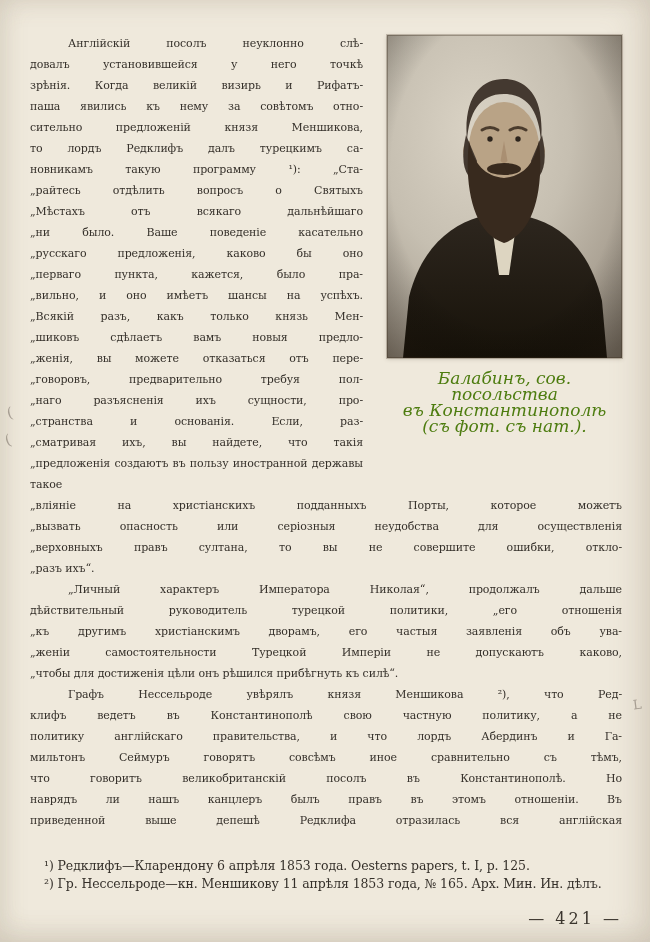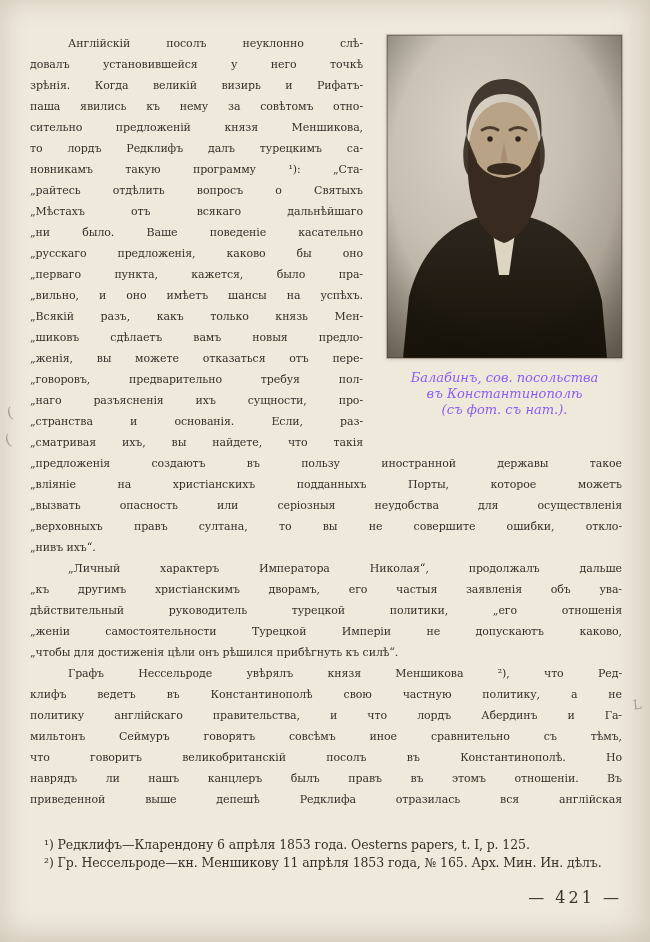--- a/index.html
+++ b/index.html
@@ -19,21 +19,21 @@
     letter-spacing: -0.1px;
     text-align: justify; text-align-last: justify;
   }
   .tline.lastline { text-align-last: left; }
   .tline.indent { text-indent: 38px; }
 
   
   figure.portrait { float: right; width: 235px; margin: 2px 0 28px 24px; }
   .photo { width: 235px; height: 323px; box-shadow: 0 0 0 1px rgba(70,55,40,.25), 0 1px 4px rgba(70,55,40,.25); }
   .photo svg { display: block; width: 100%; height: 100%; }
-  figcaption { margin-top: 12px; font-style: italic; font-size: 13px; line-height: 16px; text-align: center; color: #8b5cf6; }
+  figcaption { margin-top: 12px; font-style: italic; font-size: 17px; line-height: 16px; text-align: center; color: #4d7c0f; }
 
   .footnotes { clear: both; margin-top: 26px; }
   .footnote { font-size: 12.5px; line-height: 18px; text-indent: 14px; letter-spacing: -0.1px; }
 
   .page-number { text-align: right; margin-top: 16px; font-size: 16px; letter-spacing: 3px; color: #3a342d; }
 
   
   .margin-mark { position: absolute; color: #6b6258; opacity: .5; font-size: 15px; }
   .margin-mark.m1 { left: 7px;  top: 404px; transform: rotate(-14deg); }
   .margin-mark.m2 { left: 5px;  top: 431px; transform: rotate(-18deg); }
@@ -122,24 +122,24 @@
       <div class="tline">„шиковъ сдѣлаетъ вамъ новыя предло-</div>
       <div class="tline">„женія, вы можете отказаться отъ пере-</div>
       <div class="tline">„говоровъ, предварительно требуя пол-</div>
       <div class="tline">„наго разъясненія ихъ сущности, про-</div>
       <div class="tline">„странства и основанія. Если, раз-</div>
       <div class="tline">„сматривая ихъ, вы найдете, что такія</div>
       <div class="tline">„предложенія создаютъ въ пользу иностранной державы такое</div>
       <div class="tline">„вліяніе на христіанскихъ подданныхъ Порты, которое можетъ</div>
       <div class="tline">„вызвать опасность или серіозныя неудобства для осуществленія</div>
       <div class="tline">„верховныхъ правъ султана, то вы не совершите ошибки, откло-</div>
-      <div class="tline lastline">„нивъ ихъ“.</div>
+      <div class="tline lastline">„разъ ихъ“.</div>
       <div class="tline indent">„Личный характеръ Императора Николая“, продолжалъ дальше</div>
+      <div class="tline">дѣйствительный руководитель турецкой политики, „его отношенія</div>
       <div class="tline">„къ другимъ христіанскимъ дворамъ, его частыя заявленія объ ува-</div>
-      <div class="tline">дѣйствительный руководитель турецкой политики, „его отношенія</div>
       <div class="tline">„женіи самостоятельности Турецкой Имперіи не допускаютъ каково,</div>
       <div class="tline lastline">„чтобы для достиженія цѣли онъ рѣшился прибѣгнуть къ силѣ“.</div>
       <div class="tline indent">Графъ Нессельроде увѣрялъ князя Меншикова ²), что Ред-</div>
       <div class="tline">клифъ ведетъ въ Константинополѣ свою частную политику, а не</div>
       <div class="tline">политику англійскаго правительства, и что лордъ Абердинъ и Га-</div>
       <div class="tline">мильтонъ Сеймуръ говорятъ совсѣмъ иное сравнительно съ тѣмъ,</div>
       <div class="tline">что говоритъ великобританскій посолъ въ Константинополѣ. Но</div>
       <div class="tline">наврядъ ли нашъ канцлеръ былъ правъ въ этомъ отношеніи. Въ</div>
       <div class="tline">приведенной выше депешѣ Редклифа отразилась вся англійская</div>
     </div>

